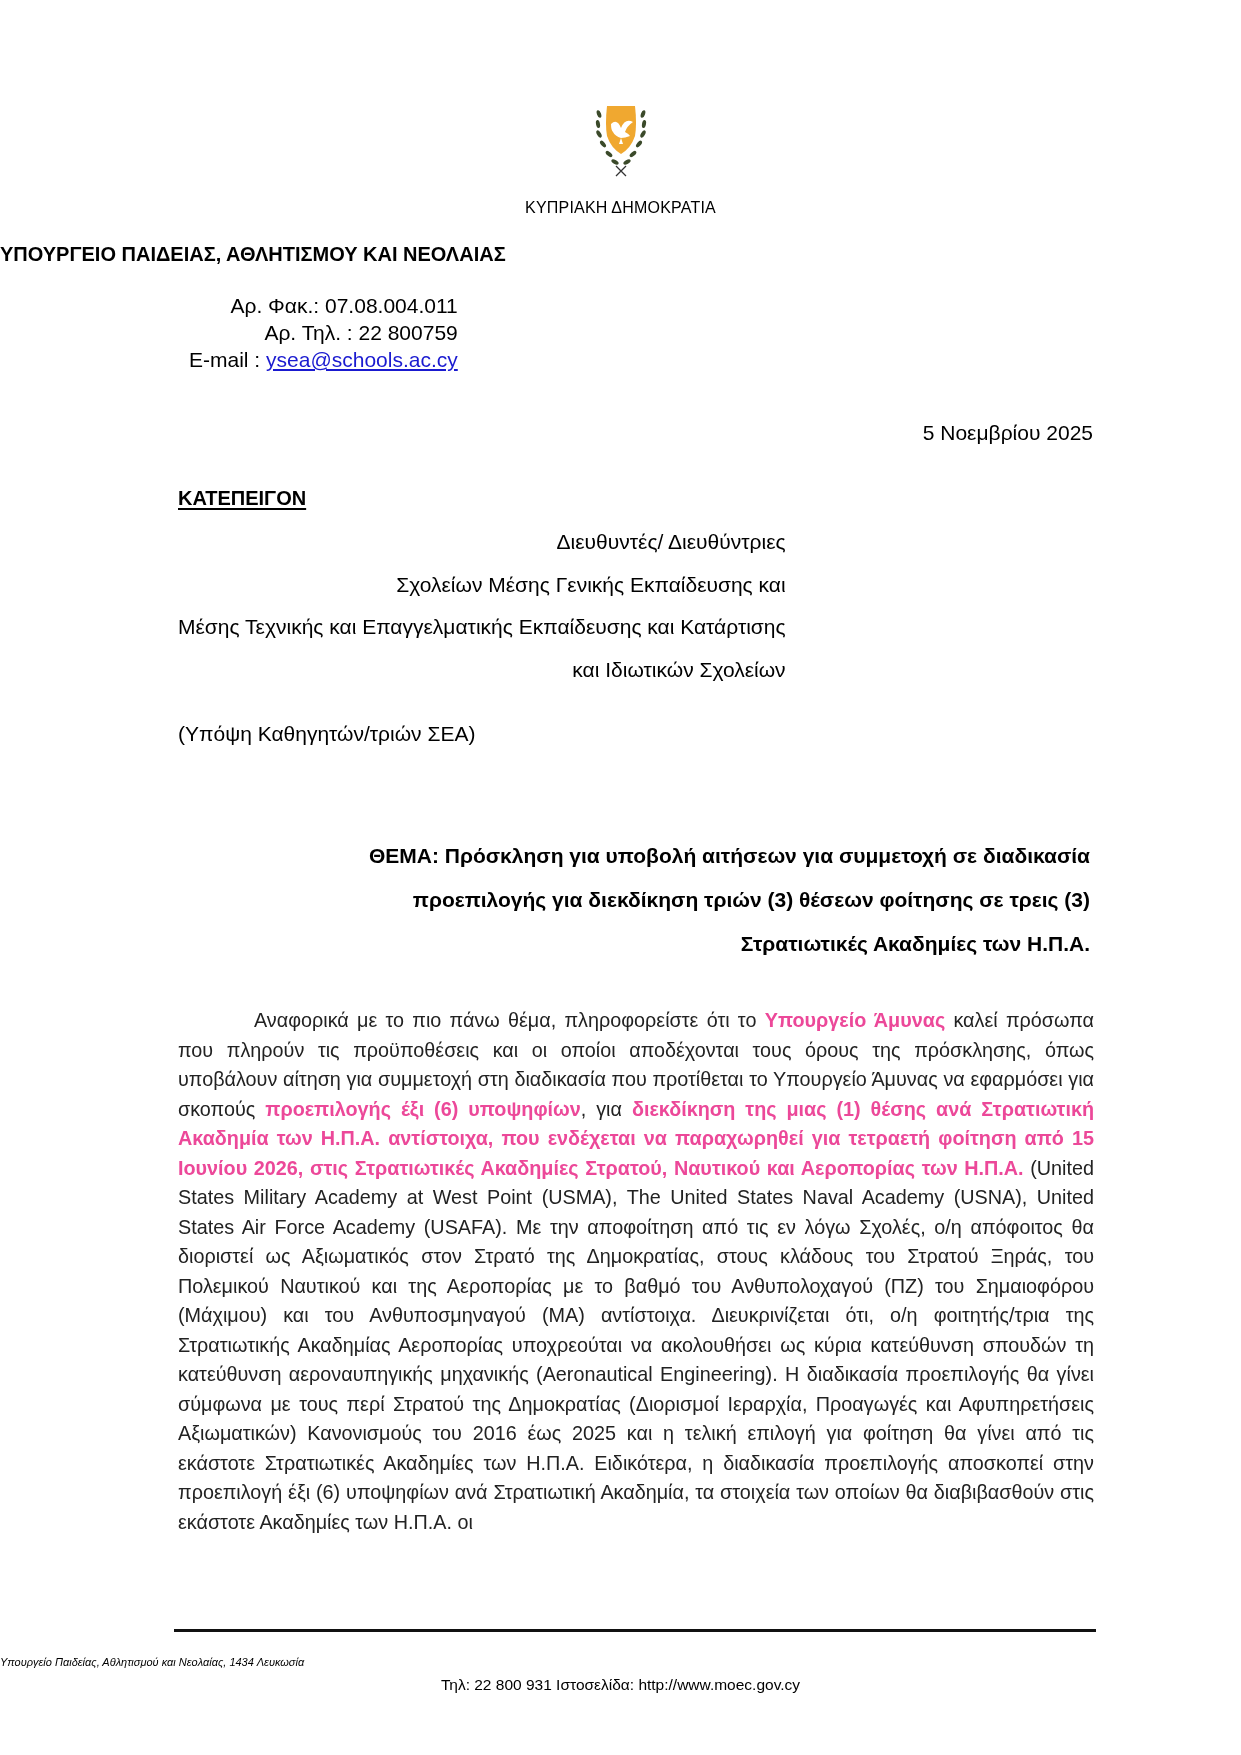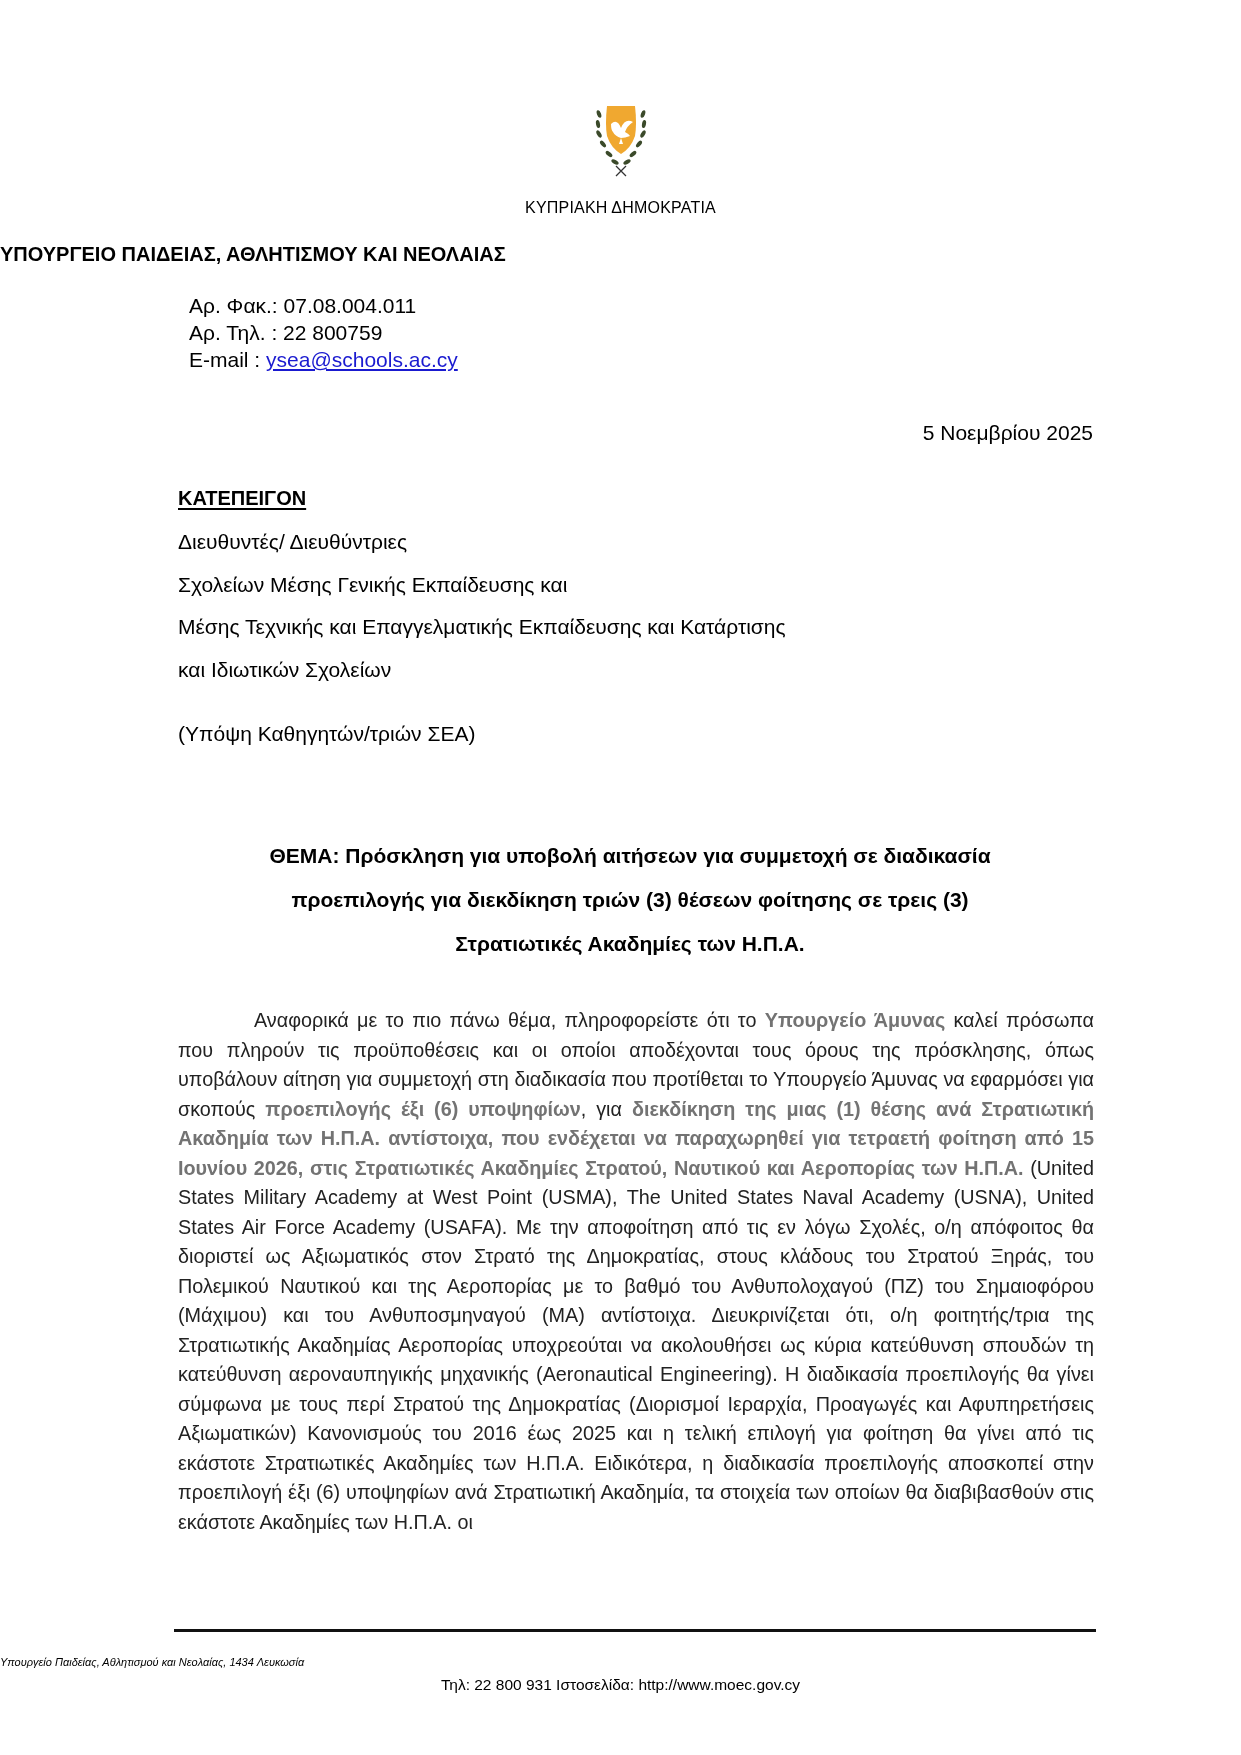--- a/index.html
+++ b/index.html
@@ -1,35 +1,35 @@
 <!DOCTYPE html>
 <html><head>
 <meta charset="utf-8">
 <style>
   html, body { margin: 0; padding: 0; background: #ffffff; }
   body {
     width: 1241px; height: 1755px; position: relative; overflow: hidden;
     font-family: "Liberation Sans", sans-serif; color: #000;
   }
-  .abs { position: absolute; }
+  .abs { position: absolute; text-align: right; }
   .emblem { left: 589px; top: 104px; width: 64px; height: 78px; }
   .republic { left: 0; width: 1241px; top: 199px; text-align: center; font-size: 16px; letter-spacing: 0.2px; }
   .ministry { left: 0; width: 1241px; top: 243px; text-align: left; font-size: 20px; font-weight: bold; }
   .refs { left: 189px; top: 292px; font-size: 21px; line-height: 27px; }
   .refs a { color: #1a1ad0; text-decoration: underline; }
   .date { right: 148px; top: 421px; font-size: 21px; }
   .urgent { left: 178px; top: 487px; font-size: 20px; font-weight: bold; text-decoration: underline; text-decoration-thickness: 2px; text-underline-offset: 3px; }
   .recip { left: 178px; top: 521px; font-size: 21px; line-height: 42.5px; }
   .notice { left: 178px; top: 722px; font-size: 21px; }
-  .subject { left: 170px; width: 920px; top: 834px; text-align: center; font-size: 21px; font-weight: bold; line-height: 44px; }
+  .subject { left: 170px; width: 920px; top: 834px; font-size: 21px; font-weight: bold; line-height: 44px; }
   .body-text {
     left: 178px; width: 916px; top: 1006px;
     font-size: 19.8px; line-height: 29.5px; text-align: justify; color: #222;
   }
-  .body-text b { color: #737373; }
+  .body-text b { color: #ec4899; }
   .indent { display: inline-block; width: 76px; }
   .rule { left: 174px; top: 1629px; width: 922px; height: 3px; background: #111; }
   .footer1 { left: 0; width: 1241px; top: 1656px; text-align: left; font-size: 11px; font-style: italic; }
   .footer2 { left: 0; width: 1241px; top: 1676px; text-align: center; font-size: 15.5px; }
 </style>
 </head>
 <body>
 
 <div class="abs emblem">
   <svg width="64" height="78" viewBox="0 0 64 78">

